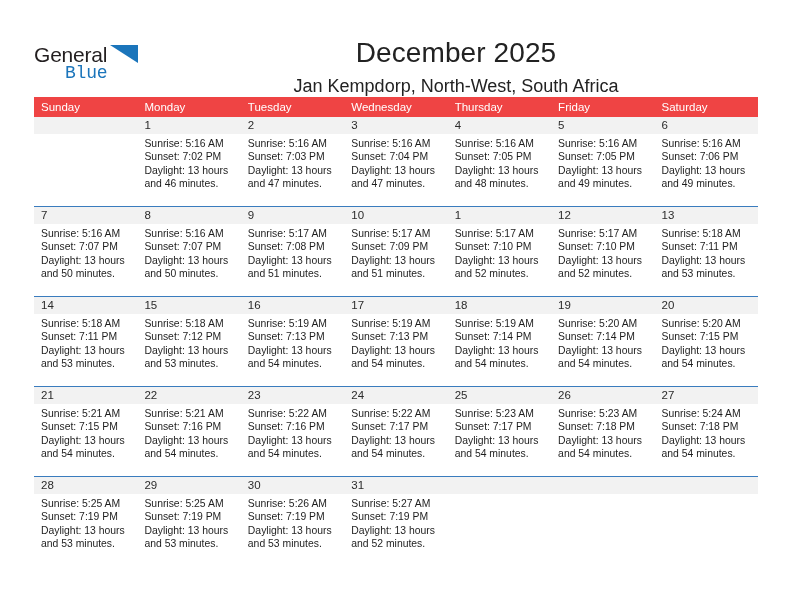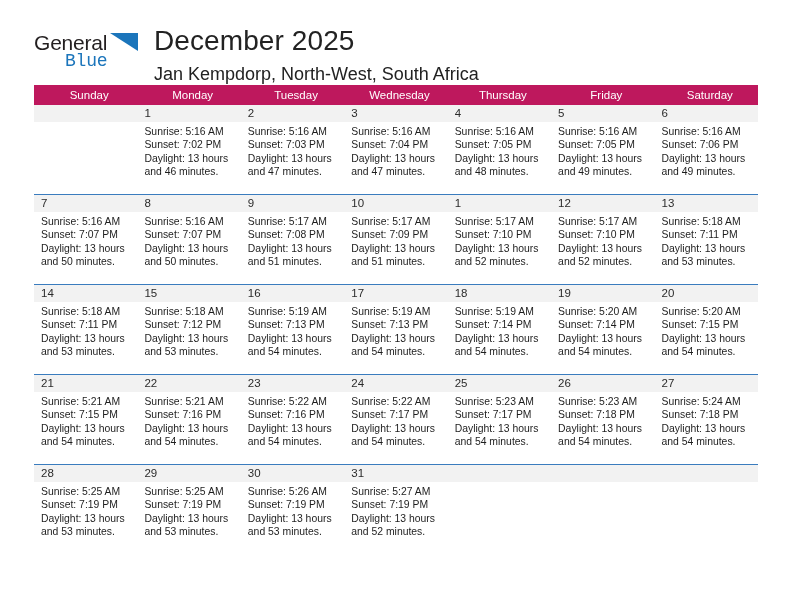--- a/index.html
+++ b/index.html
@@ -12,21 +12,21 @@
     height: 612px;
     font-family: "Liberation Sans", sans-serif;
     color: #000000;
     overflow: hidden;
   }
   .page {
     position: relative;
     width: 792px;
     height: 456px;
     box-sizing: border-box;
-    padding: 0 34px;
+    padding: 12px 34px;
   }
 
   
   .header {
     display: flex;
     align-items: flex-start;
     justify-content: space-between;
     padding-top: 26px;
     height: 74px;
     box-sizing: border-box;
@@ -60,21 +60,21 @@
     position: absolute;
     left: 76px;
     top: 7px;
     width: 0;
     height: 0;
     border-top: 18px solid #1b75bb;
     border-left: 28px solid transparent;
   }
 
   .titles {
-    text-align: left;
+    text-align: center;
     flex: 1 1 auto;
     padding-top: 0px;
   }
   .month-title {
     font-size: 28px;
     font-weight: normal;
     color: #222222;
     line-height: 1.05;
     letter-spacing: 0.1px;
   }
@@ -86,25 +86,25 @@
   }
 
   
   .calendar {
     margin-top: 11px;
     width: 724px;
     border-collapse: collapse;
     table-layout: fixed;
   }
   .calendar th {
-    background: #be185d;
+    background: #ef4444;
     color: #ffffff;
     font-size: 11.5px;
     font-weight: normal;
-    text-align: center;
+    text-align: left;
     padding: 4px 0 4px 7px;
     height: 19px;
     box-sizing: border-box;
     border: none;
   }
   .calendar td {
     vertical-align: top;
     padding: 0;
     width: 103.4px;
     border: none;

